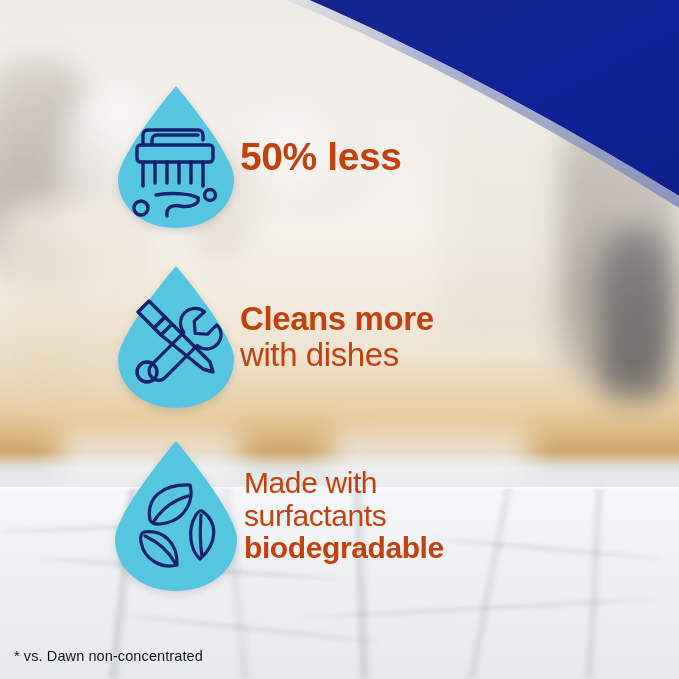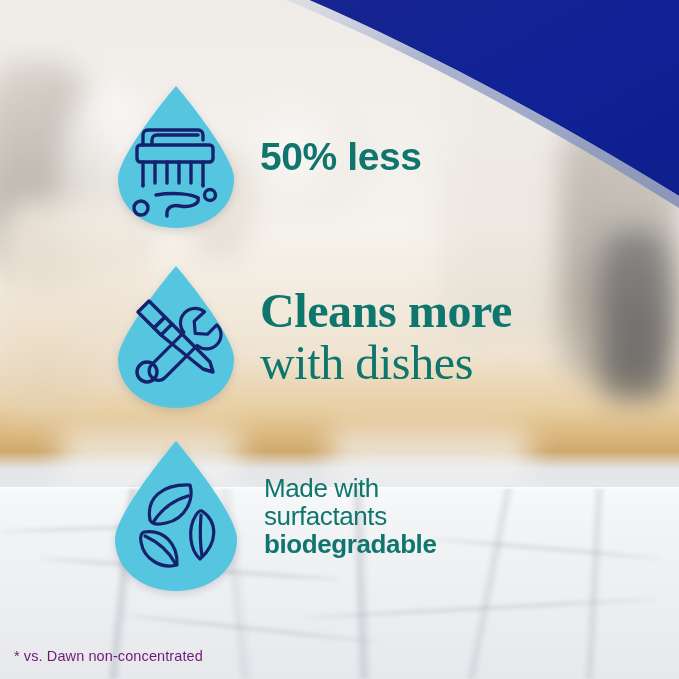--- a/index.html
+++ b/index.html
@@ -138,40 +138,39 @@
   .f3 { left: 108px; top: 437px; }
 
   .drop {
     position: relative;
     flex: 0 0 auto;
     filter: drop-shadow(0 3px 4px rgba(60,70,90,.18));
   }
   .drop svg { display: block; }
 
   .feature-text {
-    margin-left: 20px;
-    color: #0f766e;
+    color: #c2410c;
     line-height: 1.08;
     letter-spacing: -0.4px;
     white-space: nowrap;
   }
   .line { display: block; }
   .line.bold   { font-weight: 700; }
   .line.normal { font-weight: 400; }
 
   .t-1 { font-size: 39px; }
-  .t-2 { font-size: 48px; font-family: Liberation Serif, serif; }
-  .t-3 { font-size: 26px; }
+  .t-2 { font-size: 33px; }
+  .t-3 { font-size: 30px; }
 
   .footnote {
     position: absolute;
     left: 14px;
     top: 648px;
     font-size: 14.5px;
-    color: #701a75;
+    color: #0f172a;
     letter-spacing: .1px;
     font-weight: 400;
   }
 </style>
 </head>
 <body>
 
 <div class="stage">
 
   <div class="bg-layer">

